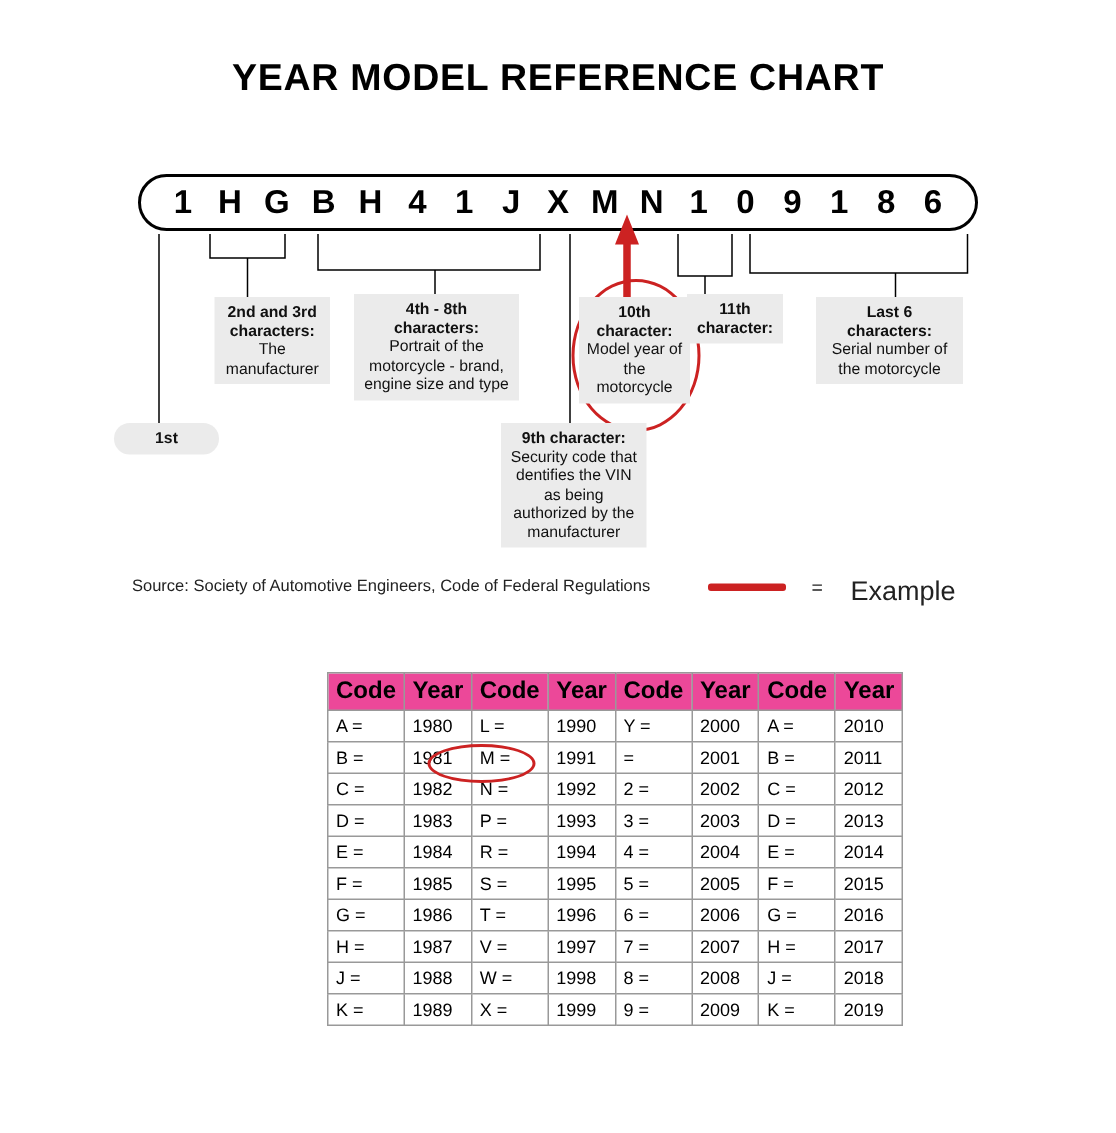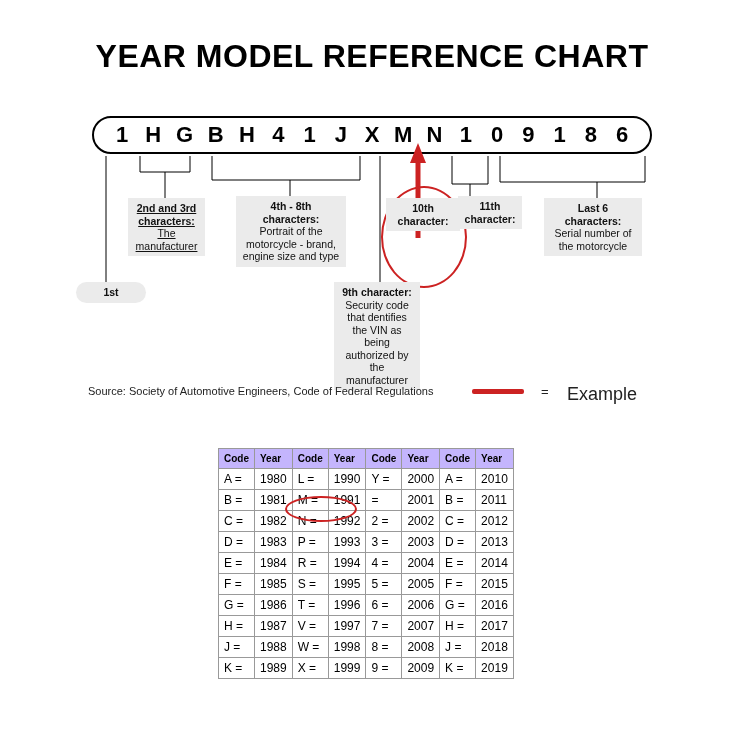--- a/index.html
+++ b/index.html
@@ -16,21 +16,21 @@
     overflow: hidden;
   }
 
   
   .title {
     position: absolute;
     top: 38px;
     left: 0;
     width: 744px;
     text-align: center;
-    font-size: 32px;
+    font-size: 25px;
     font-weight: bold;
     letter-spacing: 0.5px;
     color: #000;
   }
 
   
   .vin-capsule {
     position: absolute;
     top: 116px;
     left: 92px;
@@ -68,23 +68,23 @@
     color: #111;
     font-size: 10.5px;
     line-height: 12.5px;
     text-align: center;
     padding: 4px 5px;
     box-sizing: border-box;
   }
   .callout b { font-weight: bold; }
 
   .co-1st   { left: 76px;  top: 282px; width: 70px; border-radius: 25px; }
-  .co-23    { left: 128px; top: 198px; width: 77px; text-decoration: underline; }
+  .co-23    { left: 143px; top: 198px; width: 77px; }
   .co-48    { left: 236px; top: 196px; width: 110px; }
-  .co-9th   { left: 334px; top: 282px; width: 86px; text-align: center; }
+  .co-9th   { left: 334px; top: 282px; width: 97px; text-align: center; }
   .co-10th  { left: 386px; top: 198px; width: 74px; }
   .co-11th  { left: 458px; top: 196px; width: 64px; }
   .co-last6 { left: 544px; top: 198px; width: 98px; }
 
   
   .red-ellipse {
     position: absolute;
     left: 381px;
     top: 186px;
     width: 86px;
@@ -137,23 +137,23 @@
   .code-table th,
   .code-table td {
     border: 1px solid #999;
     padding: 3px 5px;
     text-align: left;
     height: 20px;
     box-sizing: border-box;
     background: #fff;
   }
   .code-table th {
-    background: #c4b5fd;
+    background: #ec4899;
     font-weight: bold;
-    font-size: 10px;
+    font-size: 16px;
     text-align: left;
   }
   .code-table td.code-col { width: 36px; }
   .code-table td.year-col { width: 34px; }
   .code-table th.code-col { width: 36px; }
   .code-table th.year-col { width: 34px; }
 
   
   .table-highlight {
     position: absolute;
@@ -236,20 +236,21 @@
   <div>Portrait of the motorcycle - brand, engine size and type</div>
 </div>
 
 <div class="callout co-9th">
   <b>9th character:</b>
   <div>Security code that dentifies the VIN as being authorized by the manufacturer</div>
 </div>
 
 <div class="callout co-10th">
   <b>10th character:</b>
+  <div>Model year of the motorcycle</div>
 </div>
 
 <div class="callout co-11th">
   <b>11th character:</b>
 </div>
 
 <div class="callout co-last6">
   <b>Last 6 characters:</b>
   <div>Serial number of the motorcycle</div>
 </div>

